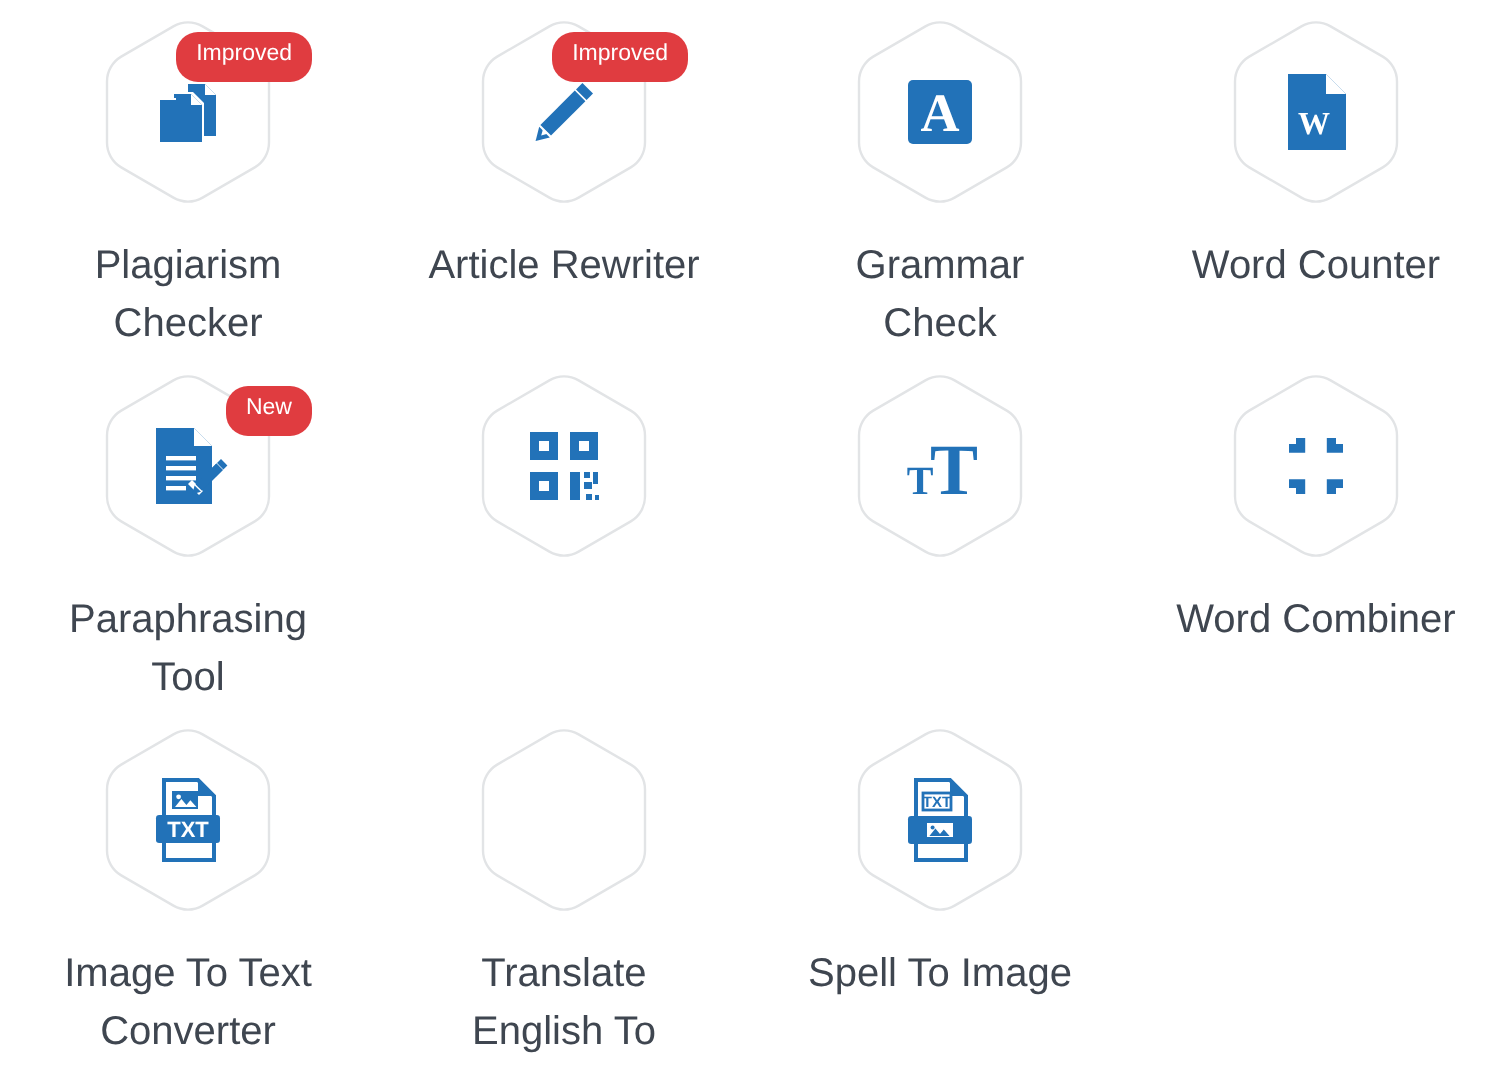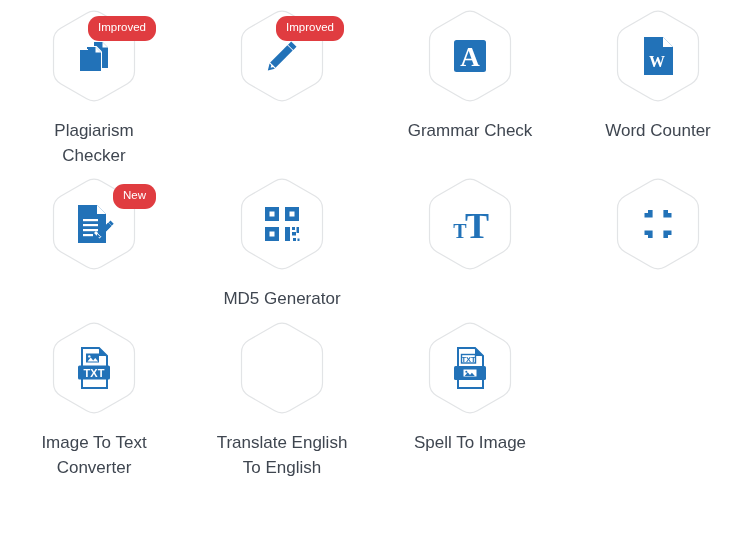--- a/index.html
+++ b/index.html
@@ -61,21 +61,21 @@
     color: #ffffff;
     font-size: 11.5px;
     line-height: 1;
     padding: 6px 10px 7px 10px;
     border-radius: 11px;
     white-space: nowrap;
     font-family: "Liberation Sans", sans-serif;
   }
   .tool-label {
     margin-top: 15px;
-    font-size: 17px;
+    font-size: 20px;
     color: #3f4650;
     text-align: center;
     line-height: 1.45;
     max-width: 140px;
     font-family: "Liberation Sans", sans-serif;
   }
 </style>
 </head>
 <body>
 
@@ -114,20 +114,21 @@
       <span class="icon-slot">
         <svg width="40" height="40" viewBox="0 0 40 40">
           <path d="M29.2 5.5 l5.3 5.3 -3.2 3.2 -5.3 -5.3 Z" fill="#2272b8"></path>
           <path d="M25.4 9.3 l5.3 5.3 -17.2 17.2 -5.3 -5.3 Z" fill="#2272b8"></path>
           <path d="M7.6 27.4 l5.3 5.3 -7.1 1.8 Z" fill="#2272b8"></path>
           <path d="M9.6 28.2 l2.6 2.6 -3.6 0.9 Z" fill="#ffffff"></path>
         </svg>
       </span>
       <span class="badge">Improved</span>
     </div>
+    <div class="tool-label">Article Rewriter</div>
   </a>
 
   <a class="tool-card" href="#">
     <div class="hex-wrap">
       <div class="hex">
         <svg viewBox="0 0 92 96">
             <path d="M46 3.2 C48.6 3.2 51.1 3.9 53.3 5.2 L79.4 20.3 C83.8 22.9 86.5 27.6 86.5 32.7 L86.5 63.3 C86.5 68.4 83.8 73.1 79.4 75.7 L53.3 90.8 C51.1 92.1 48.6 92.8 46 92.8 C43.4 92.8 40.9 92.1 38.7 90.8 L12.6 75.7 C8.2 73.1 5.5 68.4 5.5 63.3 L5.5 32.7 C5.5 27.6 8.2 22.9 12.6 20.3 L38.7 5.2 C40.9 3.9 43.4 3.2 46 3.2 Z" fill="none" stroke="#e2e4e6" stroke-width="1.2"></path>
           </svg>
       </div>
       <span class="icon-slot">
@@ -177,20 +178,21 @@
           <path d="M36.5 17.5 l3.2 3.2 -2 2 -3.2 -3.2 Z" fill="#2272b8"></path>
           <path d="M34.2 19.8 l3.2 3.2 -10.4 10.4 -3.2 -3.2 Z" fill="#2272b8"></path>
           <path d="M23.3 30.7 l3.2 3.2 -4.4 1.2 Z" fill="#2272b8"></path>
           <path d="M22 28 l5.5 5.5 -2 2 -5.5 -5.5 Z" fill="#ffffff"></path>
           <path d="M34.2 19.8 l3.2 3.2 -10.4 10.4 -3.2 -3.2 Z" fill="#2272b8"></path>
           <path d="M23.3 30.7 l3.2 3.2 -4.4 1.2 Z" fill="#2272b8"></path>
         </svg>
       </span>
       <span class="badge">New</span>
     </div>
+    <div class="tool-label">Paraphrasing Tool</div>
   </a>
 
   <a class="tool-card" href="#">
     <div class="hex-wrap">
       <div class="hex">
         <svg viewBox="0 0 92 96">
             <path d="M46 3.2 C48.6 3.2 51.1 3.9 53.3 5.2 L79.4 20.3 C83.8 22.9 86.5 27.6 86.5 32.7 L86.5 63.3 C86.5 68.4 83.8 73.1 79.4 75.7 L53.3 90.8 C51.1 92.1 48.6 92.8 46 92.8 C43.4 92.8 40.9 92.1 38.7 90.8 L12.6 75.7 C8.2 73.1 5.5 68.4 5.5 63.3 L5.5 32.7 C5.5 27.6 8.2 22.9 12.6 20.3 L38.7 5.2 C40.9 3.9 43.4 3.2 46 3.2 Z" fill="none" stroke="#e2e4e6" stroke-width="1.2"></path>
           </svg>
       </div>
       <span class="icon-slot">
@@ -203,21 +205,20 @@
           <rect x="5.5" y="25.5" width="5" height="5" fill="#ffffff"></rect>
           <rect x="21" y="21" width="5" height="14" fill="#2272b8"></rect>
           <rect x="28" y="21" width="3" height="3" fill="#2272b8"></rect>
           <rect x="32.5" y="21" width="2.5" height="6" fill="#2272b8"></rect>
           <rect x="28" y="26" width="4" height="3.5" fill="#2272b8"></rect>
           <rect x="29" y="32" width="3" height="3" fill="#2272b8"></rect>
           <rect x="33.5" y="32.5" width="2" height="2.5" fill="#2272b8"></rect>
         </svg>
       </span>
     </div>
-    <div class="tool-label">MD5 Generator</div>
   </a>
 
   <a class="tool-card" href="#">
     <div class="hex-wrap">
       <div class="hex">
         <svg viewBox="0 0 92 96">
             <path d="M46 3.2 C48.6 3.2 51.1 3.9 53.3 5.2 L79.4 20.3 C83.8 22.9 86.5 27.6 86.5 32.7 L86.5 63.3 C86.5 68.4 83.8 73.1 79.4 75.7 L53.3 90.8 C51.1 92.1 48.6 92.8 46 92.8 C43.4 92.8 40.9 92.1 38.7 90.8 L12.6 75.7 C8.2 73.1 5.5 68.4 5.5 63.3 L5.5 32.7 C5.5 27.6 8.2 22.9 12.6 20.3 L38.7 5.2 C40.9 3.9 43.4 3.2 46 3.2 Z" fill="none" stroke="#e2e4e6" stroke-width="1.2"></path>
           </svg>
       </div>
       <span class="icon-slot">
@@ -238,20 +239,21 @@
       </div>
       <span class="icon-slot">
         <svg width="36" height="36" viewBox="0 0 36 36">
           <path d="M8 4 h4.6 v7.4 H4.5 V7 h3.5 Z" fill="#2272b8"></path>
           <path d="M28 4 h-4.6 v7.4 h8.1 V7 h-3.5 Z" fill="#2272b8"></path>
           <path d="M8 32 h4.6 v-7.4 H4.5 V29 h3.5 Z" fill="#2272b8"></path>
           <path d="M28 32 h-4.6 v-7.4 h8.1 V29 h-3.5 Z" fill="#2272b8"></path>
         </svg>
       </span>
     </div>
+    <div class="tool-label">Word Combiner</div>
   </a>
 
   <a class="tool-card" href="#">
     <div class="hex-wrap">
       <div class="hex">
         <svg viewBox="0 0 92 96">
             <path d="M46 3.2 C48.6 3.2 51.1 3.9 53.3 5.2 L79.4 20.3 C83.8 22.9 86.5 27.6 86.5 32.7 L86.5 63.3 C86.5 68.4 83.8 73.1 79.4 75.7 L53.3 90.8 C51.1 92.1 48.6 92.8 46 92.8 C43.4 92.8 40.9 92.1 38.7 90.8 L12.6 75.7 C8.2 73.1 5.5 68.4 5.5 63.3 L5.5 32.7 C5.5 27.6 8.2 22.9 12.6 20.3 L38.7 5.2 C40.9 3.9 43.4 3.2 46 3.2 Z" fill="none" stroke="#e2e4e6" stroke-width="1.2"></path>
           </svg>
       </div>
       <span class="icon-slot">

